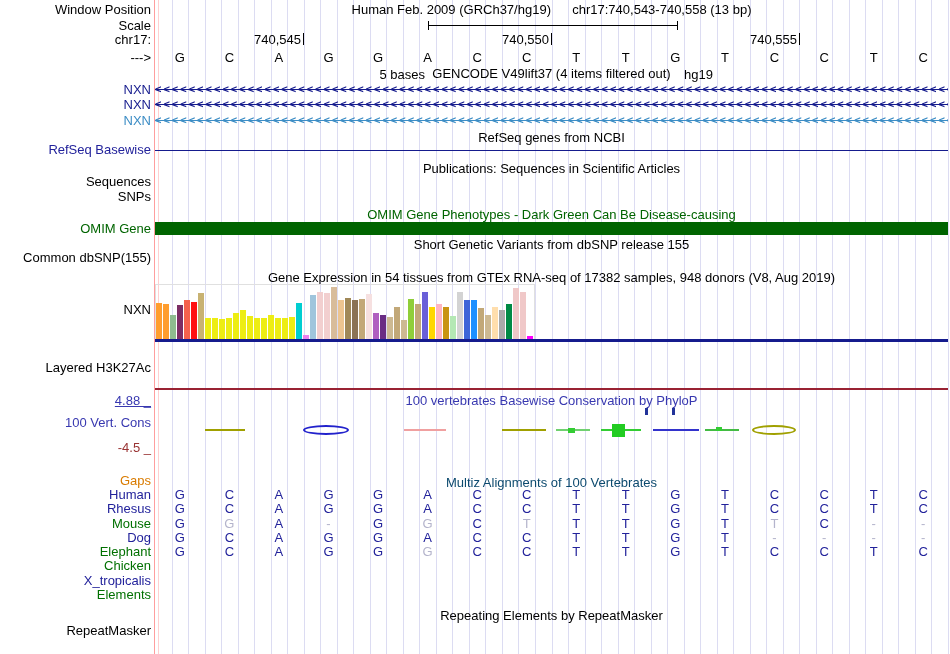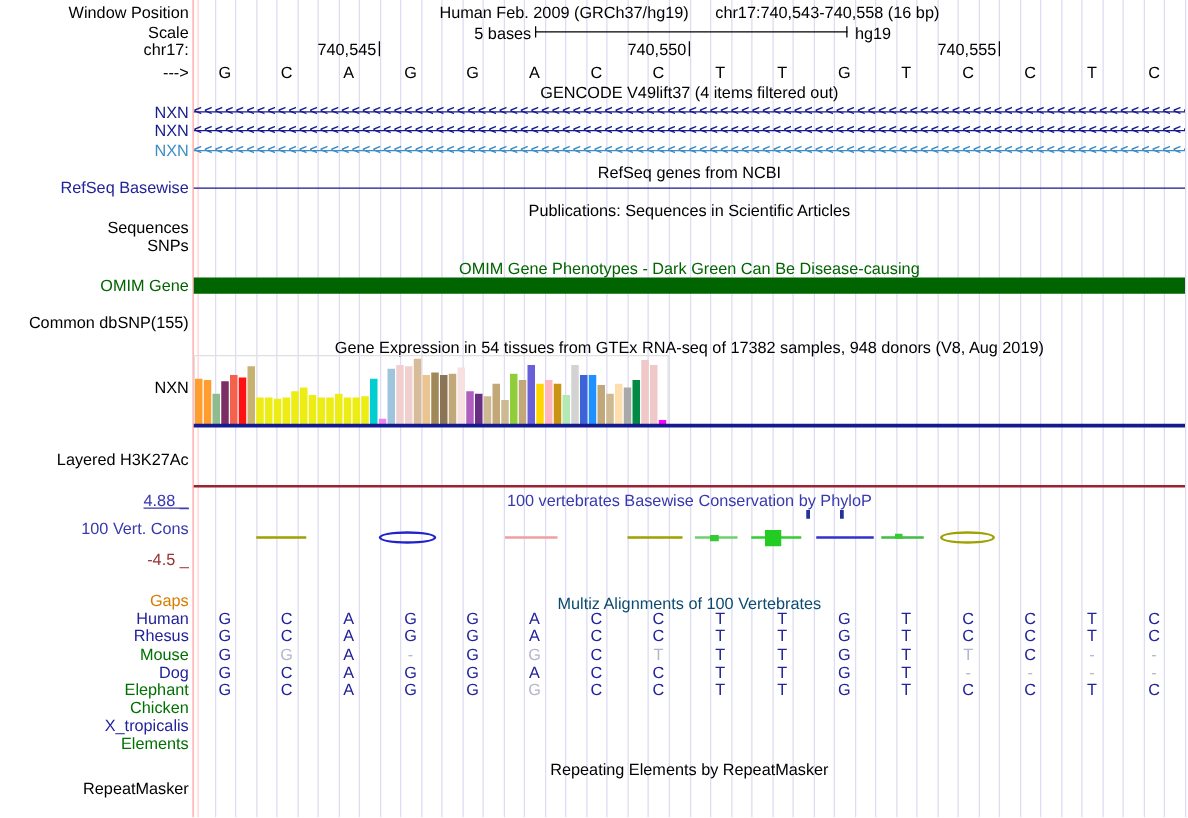--- a/index.html
+++ b/index.html
@@ -1,20 +1,20 @@
 <!DOCTYPE html>
 <html><head>
 <meta charset="utf-8">
 <style>
   html,body{margin:0;padding:0;background:#fff;}
   #browser{
     position:relative;width:950px;height:654px;background:#fff;overflow:hidden;
     font-family:"Liberation Sans","DejaVu Sans",sans-serif;font-size:13px;color:#000;
   }
-  .abs{position:absolute;}
+  .abs{position:absolute;margin-top:48px;}
   .lbl{position:absolute;left:0;width:151px;text-align:right;white-space:nowrap;line-height:13px;}
   .title{position:absolute;left:155px;width:793px;text-align:center;white-space:nowrap;line-height:13px;}
   .gridline{position:absolute;top:0;height:654px;width:1px;background:#dcdcf2;}
   .pinkline{position:absolute;top:0;height:654px;width:1px;}
   .chevrow{position:absolute;left:155px;width:793px;height:11px;overflow:hidden;
     font-size:11px;line-height:11px;letter-spacing:2px;font-weight:bold;white-space:nowrap;}
   .chevrow .cline{position:absolute;left:0;top:5px;width:100%;height:1px;background:currentColor;}
   .chevs{position:relative;}
   .seqrow{position:absolute;left:155px;width:793px;display:flex;}
   .seqrow span{flex:1;text-align:center;line-height:13px;}
@@ -86,21 +86,21 @@
       <div class="gridline" style="left: 931.479px;"></div>
       <div class="gridline" style="left: 948px;"></div>
       <div class="pinkline" style="left: 154px; background: rgb(255, 158, 158);"></div>
       <div class="pinkline" style="left: 158px; background: rgb(255, 208, 208);"></div>
     </div>
 
   <div class="lbl" style="top:3px">Window Position</div>
   <div class="title" style="top:3px">
     <span>Human Feb. 2009 (GRCh37/hg19)</span>
     <span style="display:inline-block;width:14px"></span>
-    <span>chr17:740,543-740,558 (16 bp)</span>
+    <span>chr17:740,543-740,558 (13 bp)</span>
   </div>
 
   <div class="lbl" style="top:19px">Scale</div>
   <div class="abs" style="left:155px;top:19px;width:270px;text-align:right">5 bases</div>
   <div class="ruler-line" style="left:428px;top:25px;width:250px"></div>
   <div class="ruler-tick" style="left:428px;top:21px"></div>
   <div class="ruler-tick" style="left:677px;top:21px"></div>
   <div class="abs" style="left:684px;top:19px">hg19</div>
 
   <div class="lbl" style="top:33px">chr17:</div>
@@ -159,20 +159,21 @@
   <div class="fullbar" id="refseq-line" style="top: 150px; height: 1px; background: rgb(21, 27, 141);"></div>
 
   <div class="title" style="top:162px">Publications: Sequences in Scientific Articles</div>
   <div class="lbl" style="top:175px">Sequences</div>
   <div class="lbl" style="top:190px">SNPs</div>
 
   <div class="title" style="top:208px;color:#006400">OMIM Gene Phenotypes - Dark Green Can Be Disease-causing</div>
   <div class="lbl" style="top:222px;color:#006400">OMIM Gene</div>
   <div class="fullbar" id="omim-bar" style="top: 222px; height: 13px; background: rgb(0, 100, 0);"></div>
 
+  <div class="title" style="top:238px">Short Genetic Variants from dbSNP release 155</div>
   <div class="lbl" style="top:251px">Common dbSNP(155)</div>
 
   <div class="title" style="top:271px">Gene Expression in 54 tissues from GTEx RNA-seq of 17382 samples, 948 donors (V8, Aug 2019)</div>
   <div class="lbl" style="top:303px">NXN</div>
   <div id="gtex-chart">
       <div class="bar" style="background: rgb(255, 157, 46); height: 68%;"></div>
       <div class="bar" style="background: rgb(255, 157, 46); height: 66%;"></div>
       <div class="bar" style="background: rgb(143, 188, 143); height: 45%;"></div>
       <div class="bar" style="background: rgb(124, 45, 100); height: 64%;"></div>
       <div class="bar" style="background: rgb(244, 97, 77); height: 72%;"></div>

